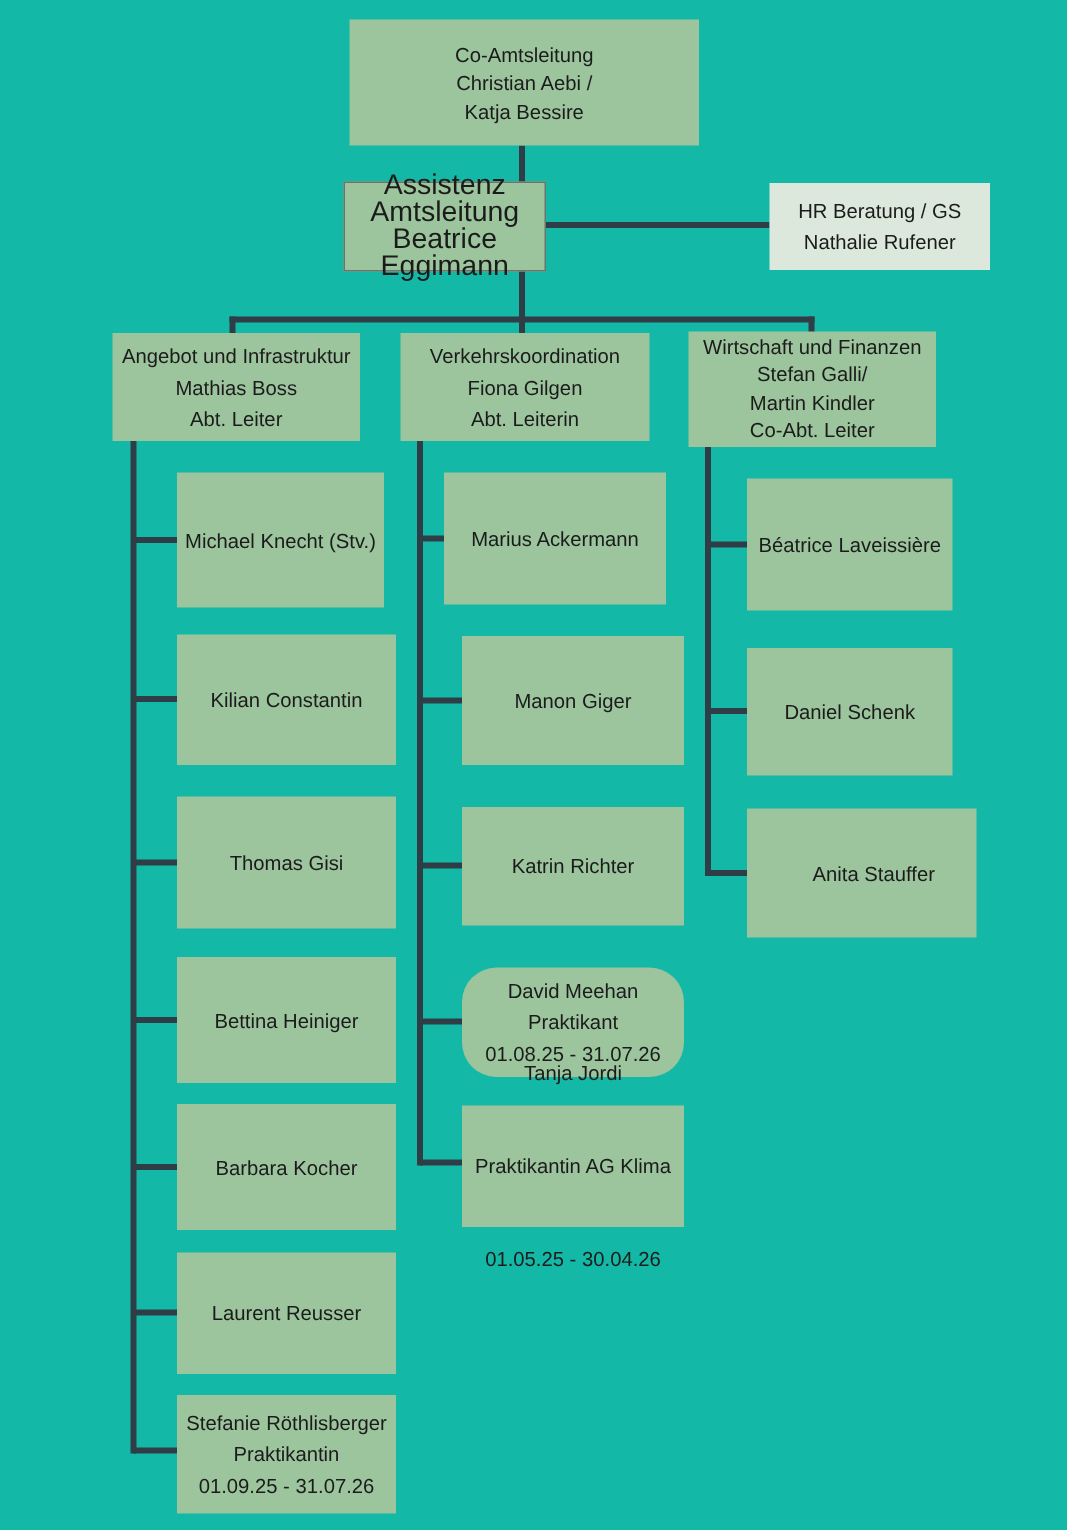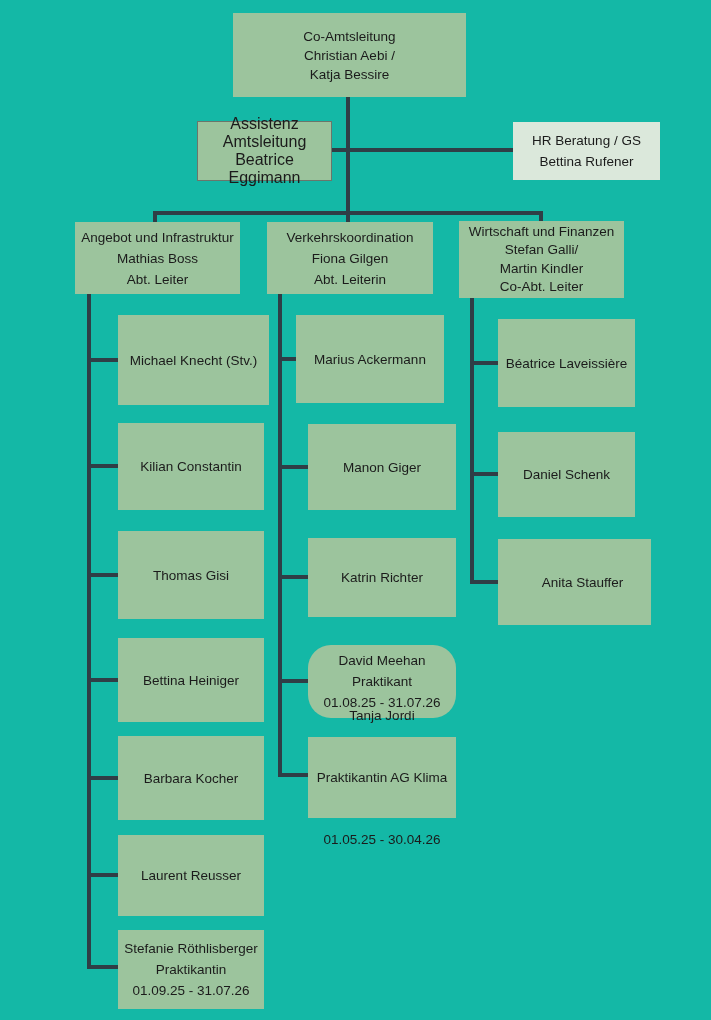--- a/index.html
+++ b/index.html
@@ -9,21 +9,21 @@
     overflow:hidden;
   }
   .box{
     position:absolute;background:#9CC49D;
     display:flex;flex-direction:column;justify-content:center;align-items:center;
     text-align:center;font-size:13.5px;line-height:21px;
   }
   .box.light{background:#DBE8DB;}
   .box.bordered{border:1px solid #6a766b;}
   .root-box{line-height:19px;}
-  .assistant-box{font-size:16px;line-height:18px;}
+  .assistant-box{font-size:19px;line-height:18px;margin-left:32px;}
   .dept3-box{line-height:18.5px;}
   .intern-box{line-height:21px;}
   .conn{position:absolute;background:#2F3E46;}
 </style>
 </head>
 <body>
 
 <div class="canvas">
 
   <div class="conn" style="left:346px;top:97px;width:4px;height:125px;"></div>
@@ -61,21 +61,21 @@
   </div>
 
   <div class="box bordered assistant-box" style="left:197px;top:121px;width:133px;height:58px;">
     <div>Assistenz</div>
     <div>Amtsleitung</div>
     <div>Beatrice Eggimann</div>
   </div>
 
   <div class="box light" style="left:513px;top:122px;width:147px;height:58px;">
     <div>HR Beratung / GS</div>
-    <div>Bettina Rufener</div>
+    <div>Nathalie Rufener</div>
   </div>
 
   <div class="box" style="left:75px;top:222px;width:165px;height:72px;">
     <div>Angebot und Infrastruktur</div>
     <div>Mathias Boss</div>
     <div>Abt. Leiter</div>
   </div>
 
   <div class="box" style="left:267px;top:222px;width:166px;height:72px;">
     <div>Verkehrskoordination</div>
@@ -83,21 +83,21 @@
     <div>Abt. Leiterin</div>
   </div>
 
   <div class="box dept3-box" style="left:459px;top:221px;width:165px;height:77px;">
     <div>Wirtschaft und Finanzen</div>
     <div>Stefan Galli/</div>
     <div>Martin Kindler</div>
     <div>Co-Abt. Leiter</div>
   </div>
 
-  <div class="box" style="left:118px;top:315px;width:151px;height:90px;">
+  <div class="box" style="left:118px;top:315px;width:138px;height:90px;">
     <div>Michael Knecht (Stv.)</div>
   </div>
   <div class="box" style="left:118px;top:423px;width:146px;height:87px;">
     <div>Kilian Constantin</div>
   </div>
   <div class="box" style="left:118px;top:531px;width:146px;height:88px;">
     <div>Thomas Gisi</div>
   </div>
   <div class="box" style="left:118px;top:638px;width:146px;height:84px;">
     <div>Bettina Heiniger</div>

